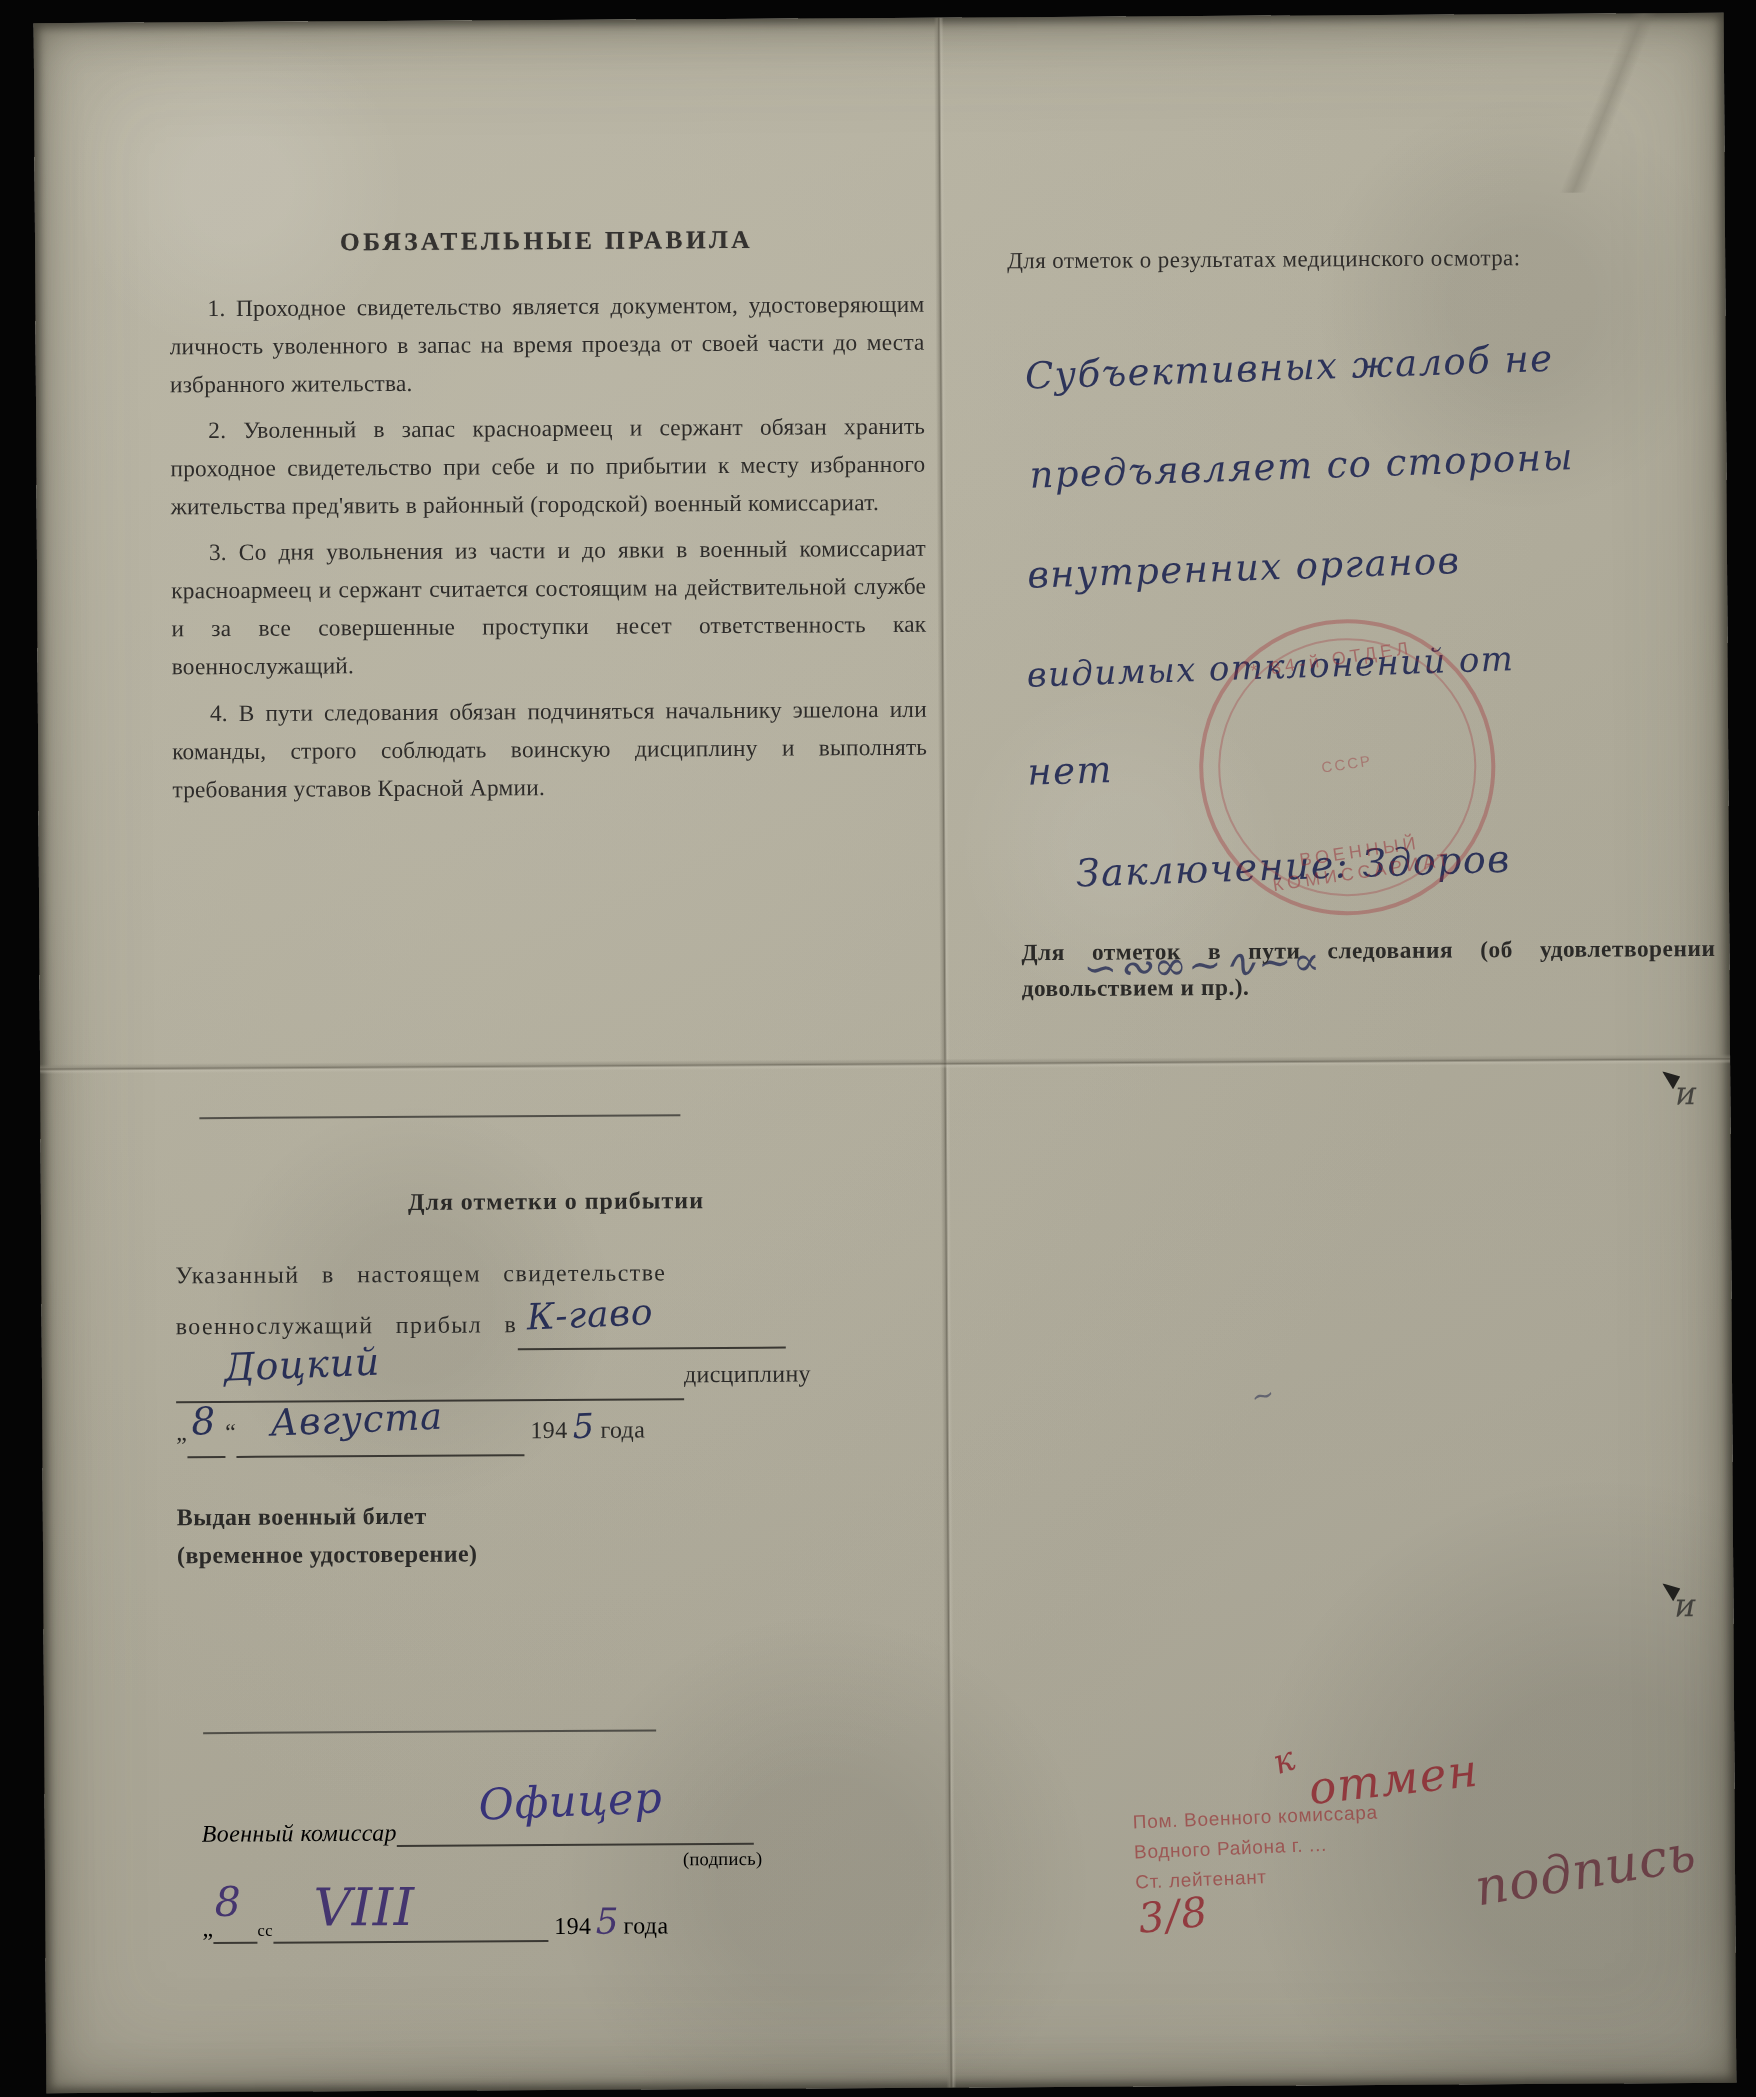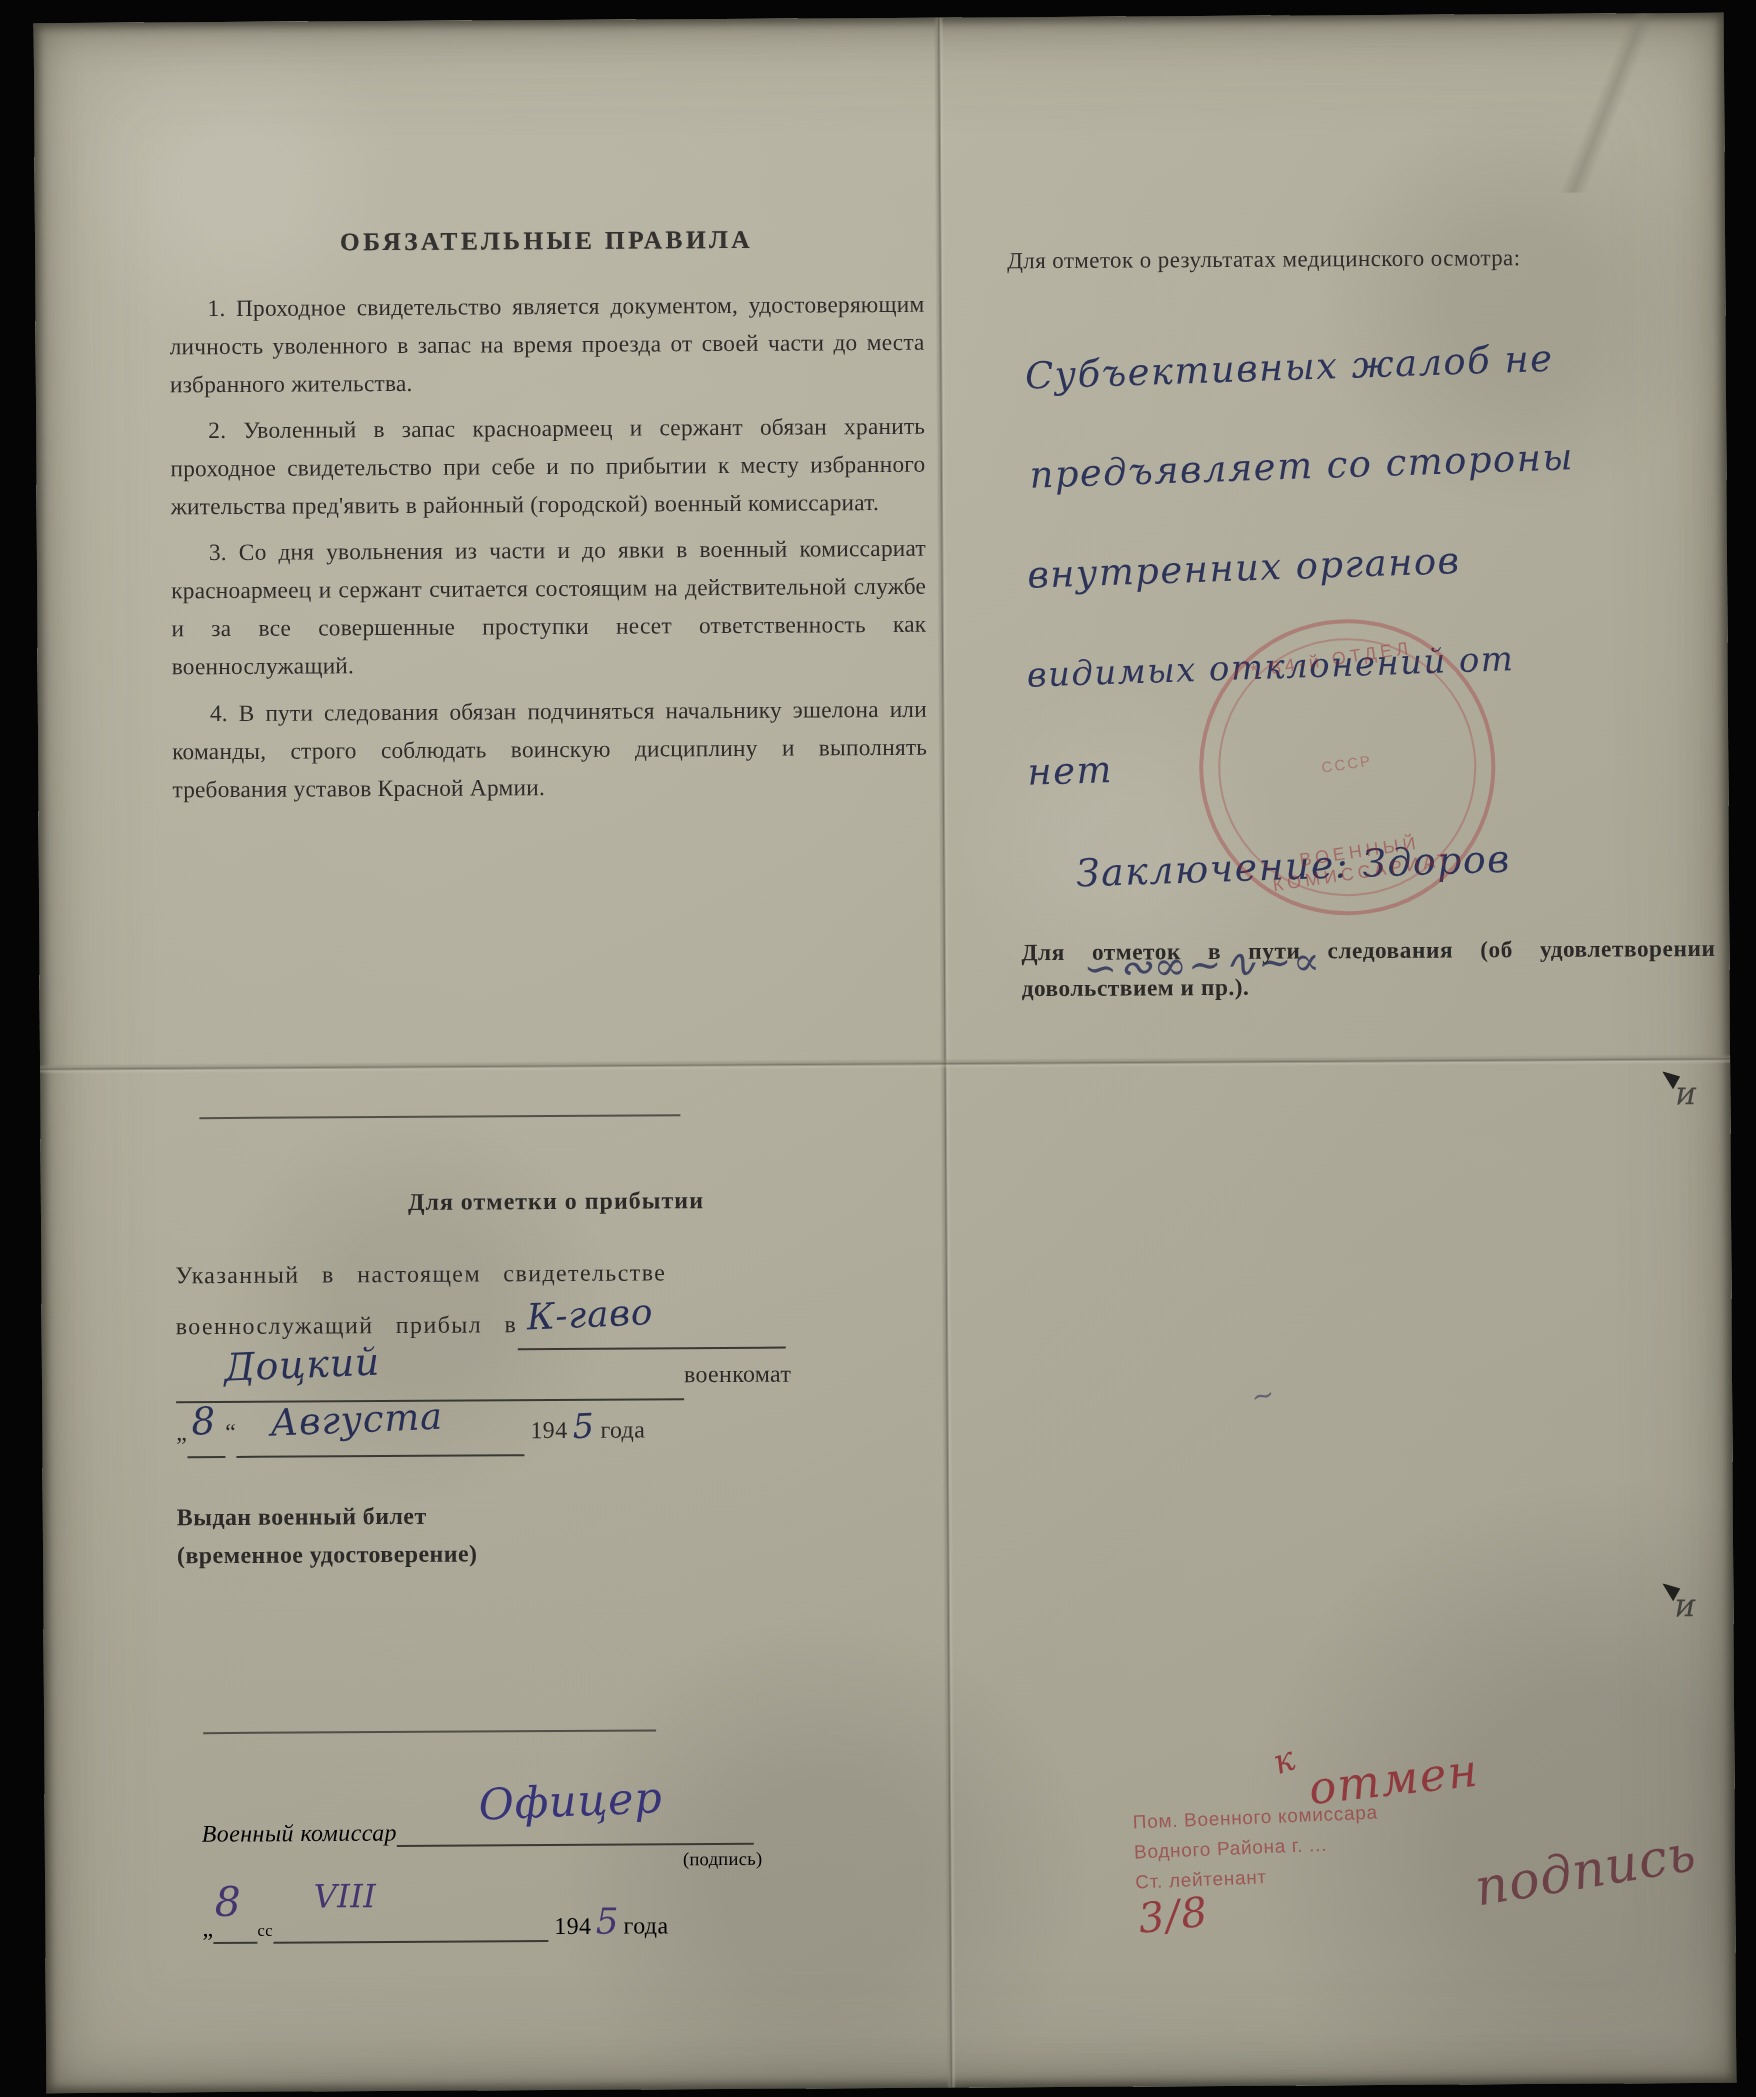--- a/index.html
+++ b/index.html
@@ -341,21 +341,21 @@
 
       <div class="arr-line">
         <span class="spread">военнослужащий  прибыл  в</span><span class="blank" style="width:268px; position:relative;">
           <span class="hand" style="position:absolute; left:9.6px; top:-32px; font-size:36px;">К-гаво</span>
         </span>
       </div>
 
       <div class="arr-line">
         <span class="blank" style="width:508px; position:relative;">
           <span class="hand" style="position:absolute; left:48px; top:-34px; font-size:38px;">Доцкий</span>
-        </span><span>военкомат</span>
+        </span><span>дисциплину</span>
       </div>
 
       <div class="arr-line">
         <span>„</span><span class="blank" style="width:38px; position:relative;">
           <span class="hand" style="position:absolute; left:4.1px; top:-33px; font-size:38px;">8</span>
         </span><span>“</span><span class="blank" style="width:288px; position:relative;">
           <span class="hand" style="position:absolute; left:34px; top:-34px; font-size:37px;">Августа</span>
         </span>
         <span>194</span><span class="hand" style="font-size:34px; display:inline-block; width:33px; text-align:center;">5</span><span>года</span>
       </div>
@@ -371,21 +371,21 @@
         <span style="font-style:italic;">Военный комиссар</span><span class="blank" style="width:357px; position:relative;">
           <span class="hand" style="position:absolute; left:82px; top:-40px; font-size:43px; color:#2e2a76;">Офицер</span>
         </span>
       </div>
       <div class="podpis" style="margin-left:481px; margin-top:4.1px;">(подпись)</div>
 
       <div class="commissar-line" style="margin-top:30px;">
         <span>„</span><span class="blank" style="width:44px; position:relative;">
           <span class="hand-purple" style="position:absolute; left:1.4px; top:-36px; font-size:41px;">8</span>
         </span><span style="font-size:16.5px;">сс</span><span class="blank" style="width:275px; position:relative;">
-          <span class="hand-purple" style="position:absolute; left:41px; top:-36px; font-size:32px;">VIII</span>
+          <span class="hand-purple" style="position:absolute; left:41px; top:-36px; font-size:52px;">VIII</span>
         </span>
         <span>194</span><span class="hand-purple" style="font-size:36px; display:inline-block; width:32px; text-align:center;">5</span><span>года</span>
       </div>
     </div>
 
     <div class="col-right">
       <div class="r-head" style="text-align:justify;">Для отметок о результатах медицинского осмотра:</div>
     </div>
 
     <div style="position:absolute; left:989px; top:323px; width:694px;">

